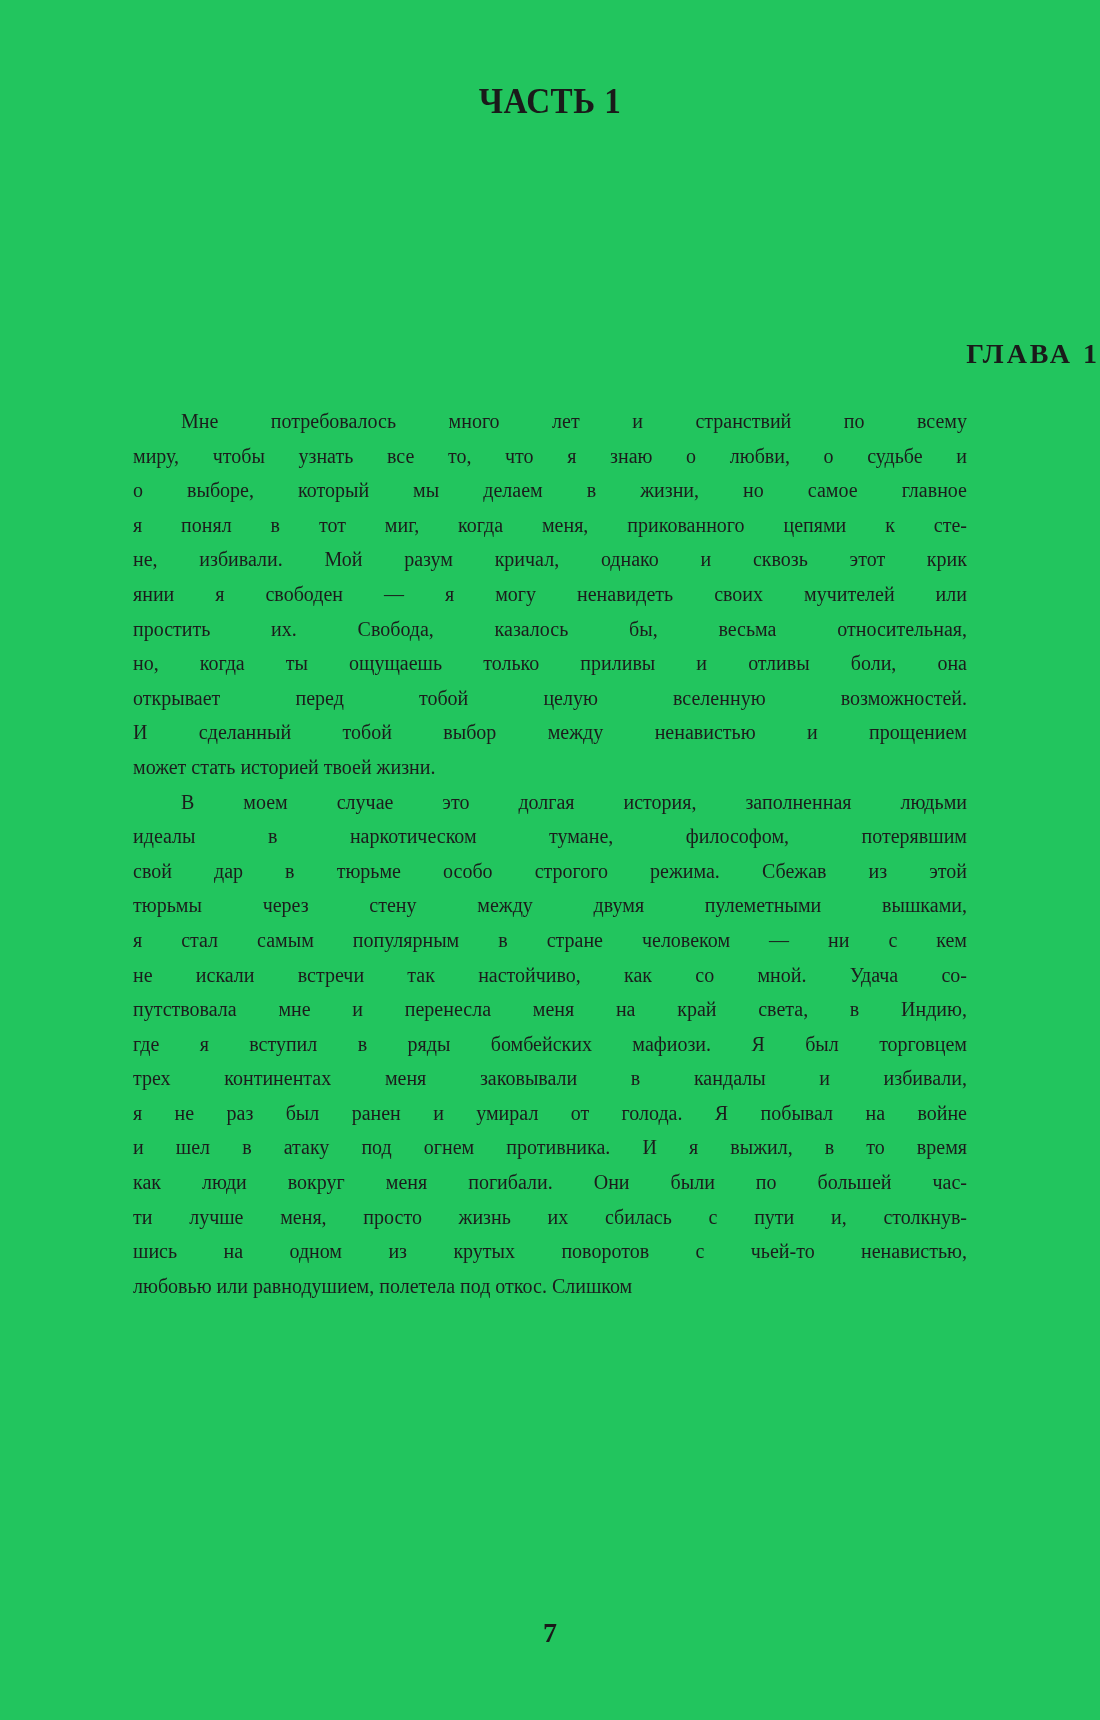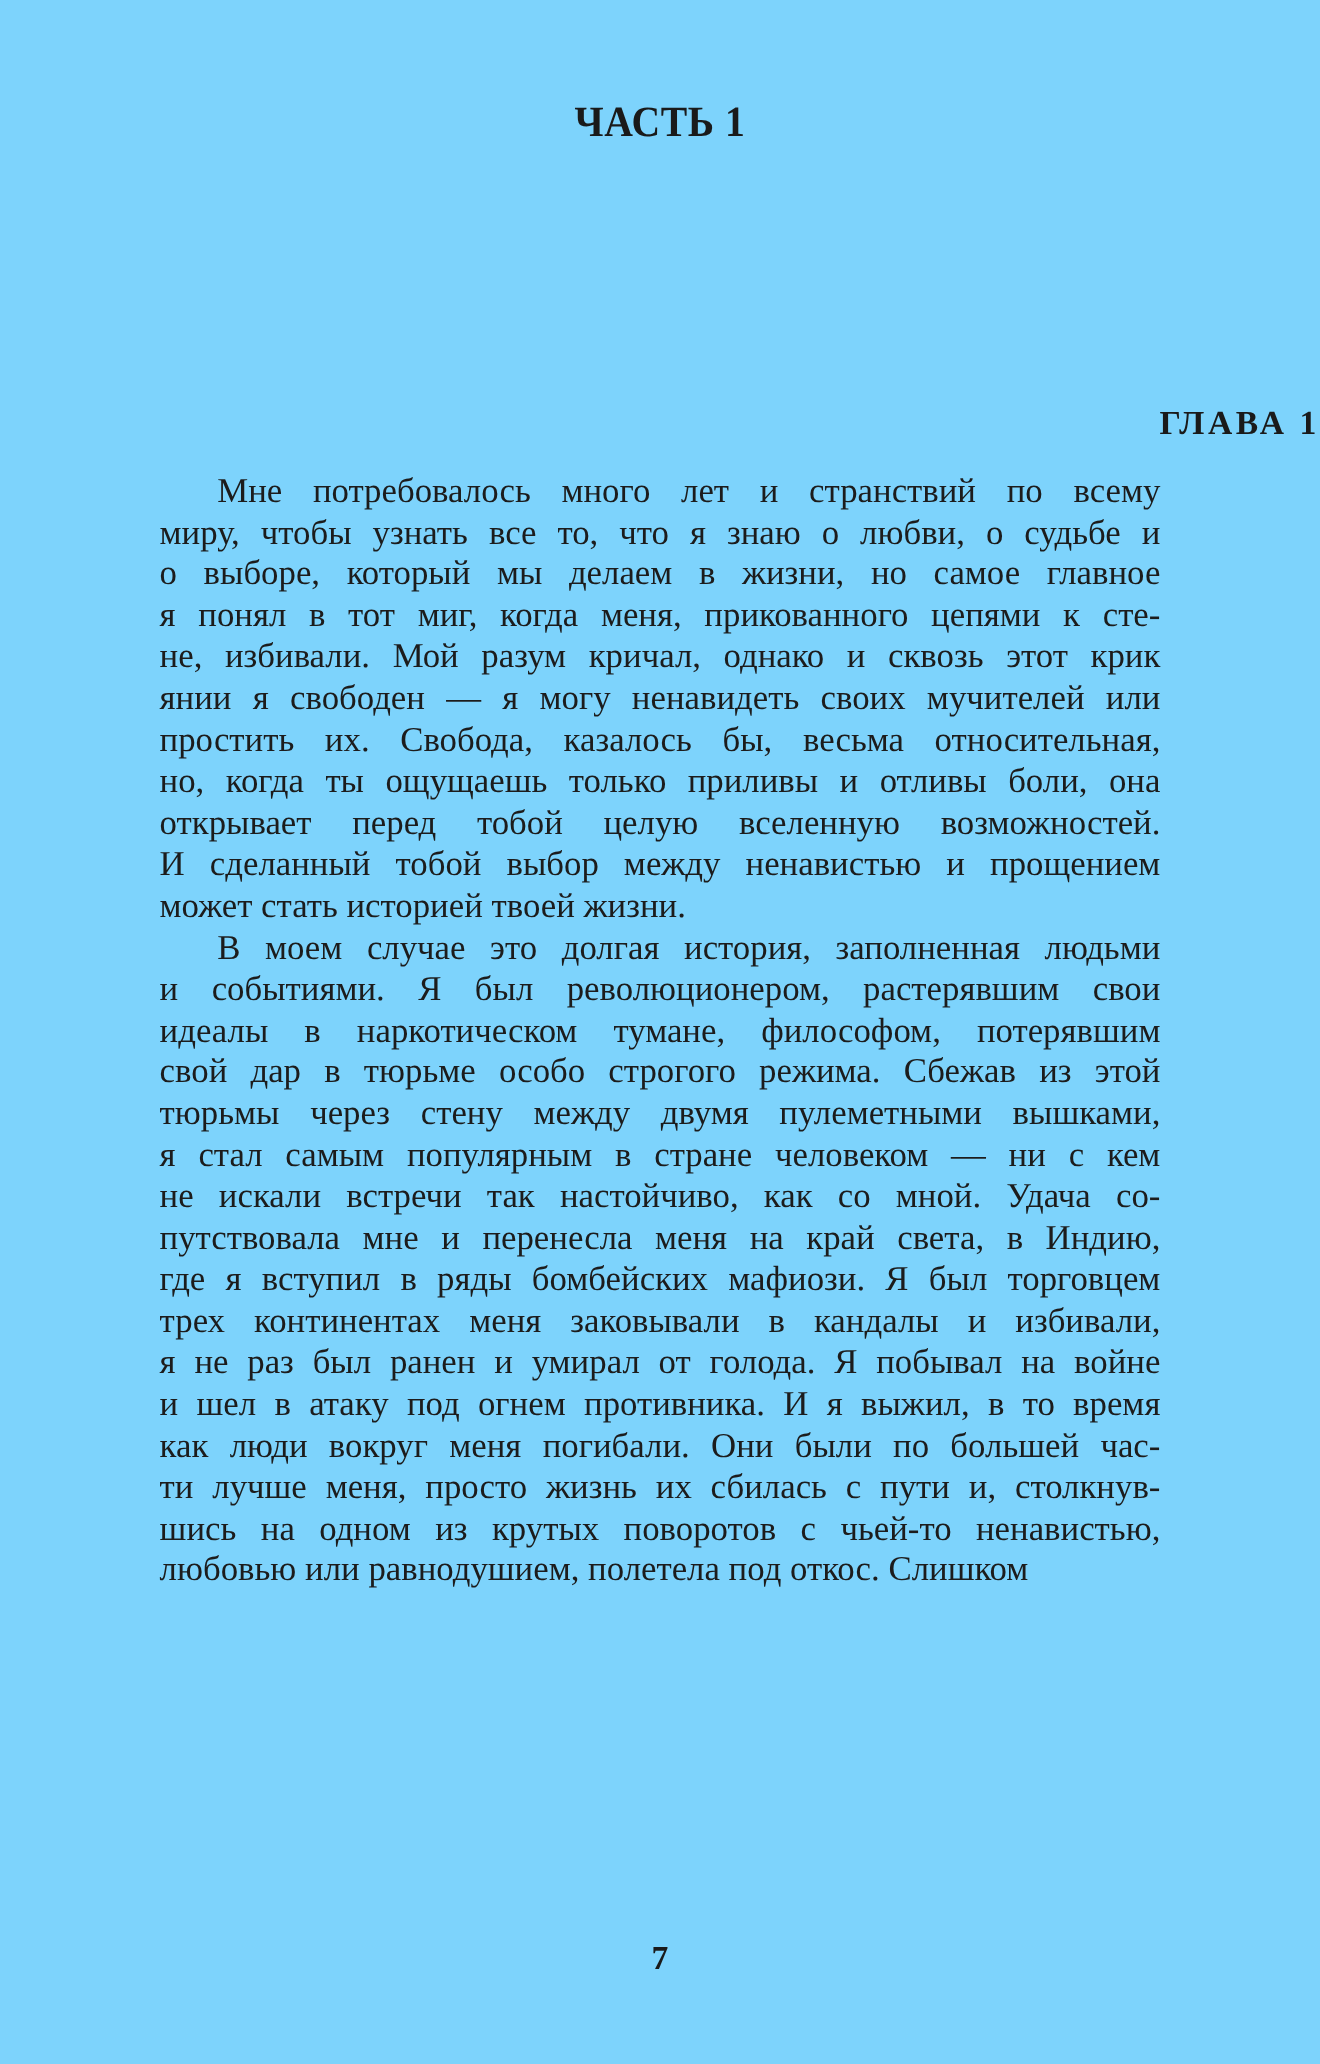--- a/index.html
+++ b/index.html
@@ -1,30 +1,30 @@
 <!DOCTYPE html>
 <html><head>
 <meta charset="utf-8">
 <style>
   html, body { margin: 0; padding: 0; background: #ffffff; }
   body { width: 1100px; height: 1720px; position: relative; overflow: hidden; }
-  .page { position: absolute; left: 0; top: 0; width: 1100px; height: 1720px; background: #7dd3fc; }
+  .page { position: absolute; left: 0; top: 0; width: 1100px; height: 1720px; background: #22c55e; }
   .part-title {
     position: absolute; left: 0; right: 0; top: 80px; text-align: center;
     font-family: "Liberation Serif", serif; font-weight: bold; font-size: 36px;
     color: #1a1a1a; letter-spacing: 0.5px; transform: scaleX(0.92);
   }
   .chapter-title {
     position: absolute; left: 0; right: 0; top: 338px; text-align: right;
     font-family: "Liberation Serif", serif; font-weight: bold; font-size: 28px;
     color: #1a1a1a; letter-spacing: 3px;
   }
   .body-text {
-    position: absolute; left: 133px; width: 834px; top: 392px;
-    font-family: "Liberation Serif", serif; font-size: 29px; line-height: 34.6px;
+    position: absolute; left: 133px; width: 834px; top: 404px;
+    font-family: "Liberation Serif", serif; font-size: 20px; line-height: 34.6px;
     color: #1c1c1c;
   }
   .line {
     display: block; white-space: nowrap; text-align: justify; text-align-last: justify;
     height: 34.6px; overflow: visible;
   }
   .line.indent { padding-left: 48px; }
   .line.last { text-align-last: left; }
   .page-number {
     position: absolute; left: 0; right: 0; top: 1617px; text-align: center;
@@ -46,21 +46,20 @@
         <span class="line">не, избивали. Мой разум кричал, однако и сквозь этот крик</span>
         <span class="line">янии я свободен — я могу ненавидеть своих мучителей или</span>
         <span class="line">простить их. Свобода, казалось бы, весьма относительная,</span>
         <span class="line">но, когда ты ощущаешь только приливы и отливы боли, она</span>
         <span class="line">открывает перед тобой целую вселенную возможностей.</span>
         <span class="line">И сделанный тобой выбор между ненавистью и прощением</span>
         <span class="line last">может стать историей твоей жизни.</span>
       </div>
       <div>
         <span class="line indent">В моем случае это долгая история, заполненная людьми</span>
-        <span class="line">и событиями. Я был революционером, растерявшим свои</span>
         <span class="line">идеалы в наркотическом тумане, философом, потерявшим</span>
         <span class="line">свой дар в тюрьме особо строгого режима. Сбежав из этой</span>
         <span class="line">тюрьмы через стену между двумя пулеметными вышками,</span>
         <span class="line">я стал самым популярным в стране человеком — ни с кем</span>
         <span class="line">не искали встречи так настойчиво, как со мной. Удача со-</span>
         <span class="line">путствовала мне и перенесла меня на край света, в Индию,</span>
         <span class="line">где я вступил в ряды бомбейских мафиози. Я был торговцем</span>
         <span class="line">трех континентах меня заковывали в кандалы и избивали,</span>
         <span class="line">я не раз был ранен и умирал от голода. Я побывал на войне</span>
         <span class="line">и шел в атаку под огнем противника. И я выжил, в то время</span>

